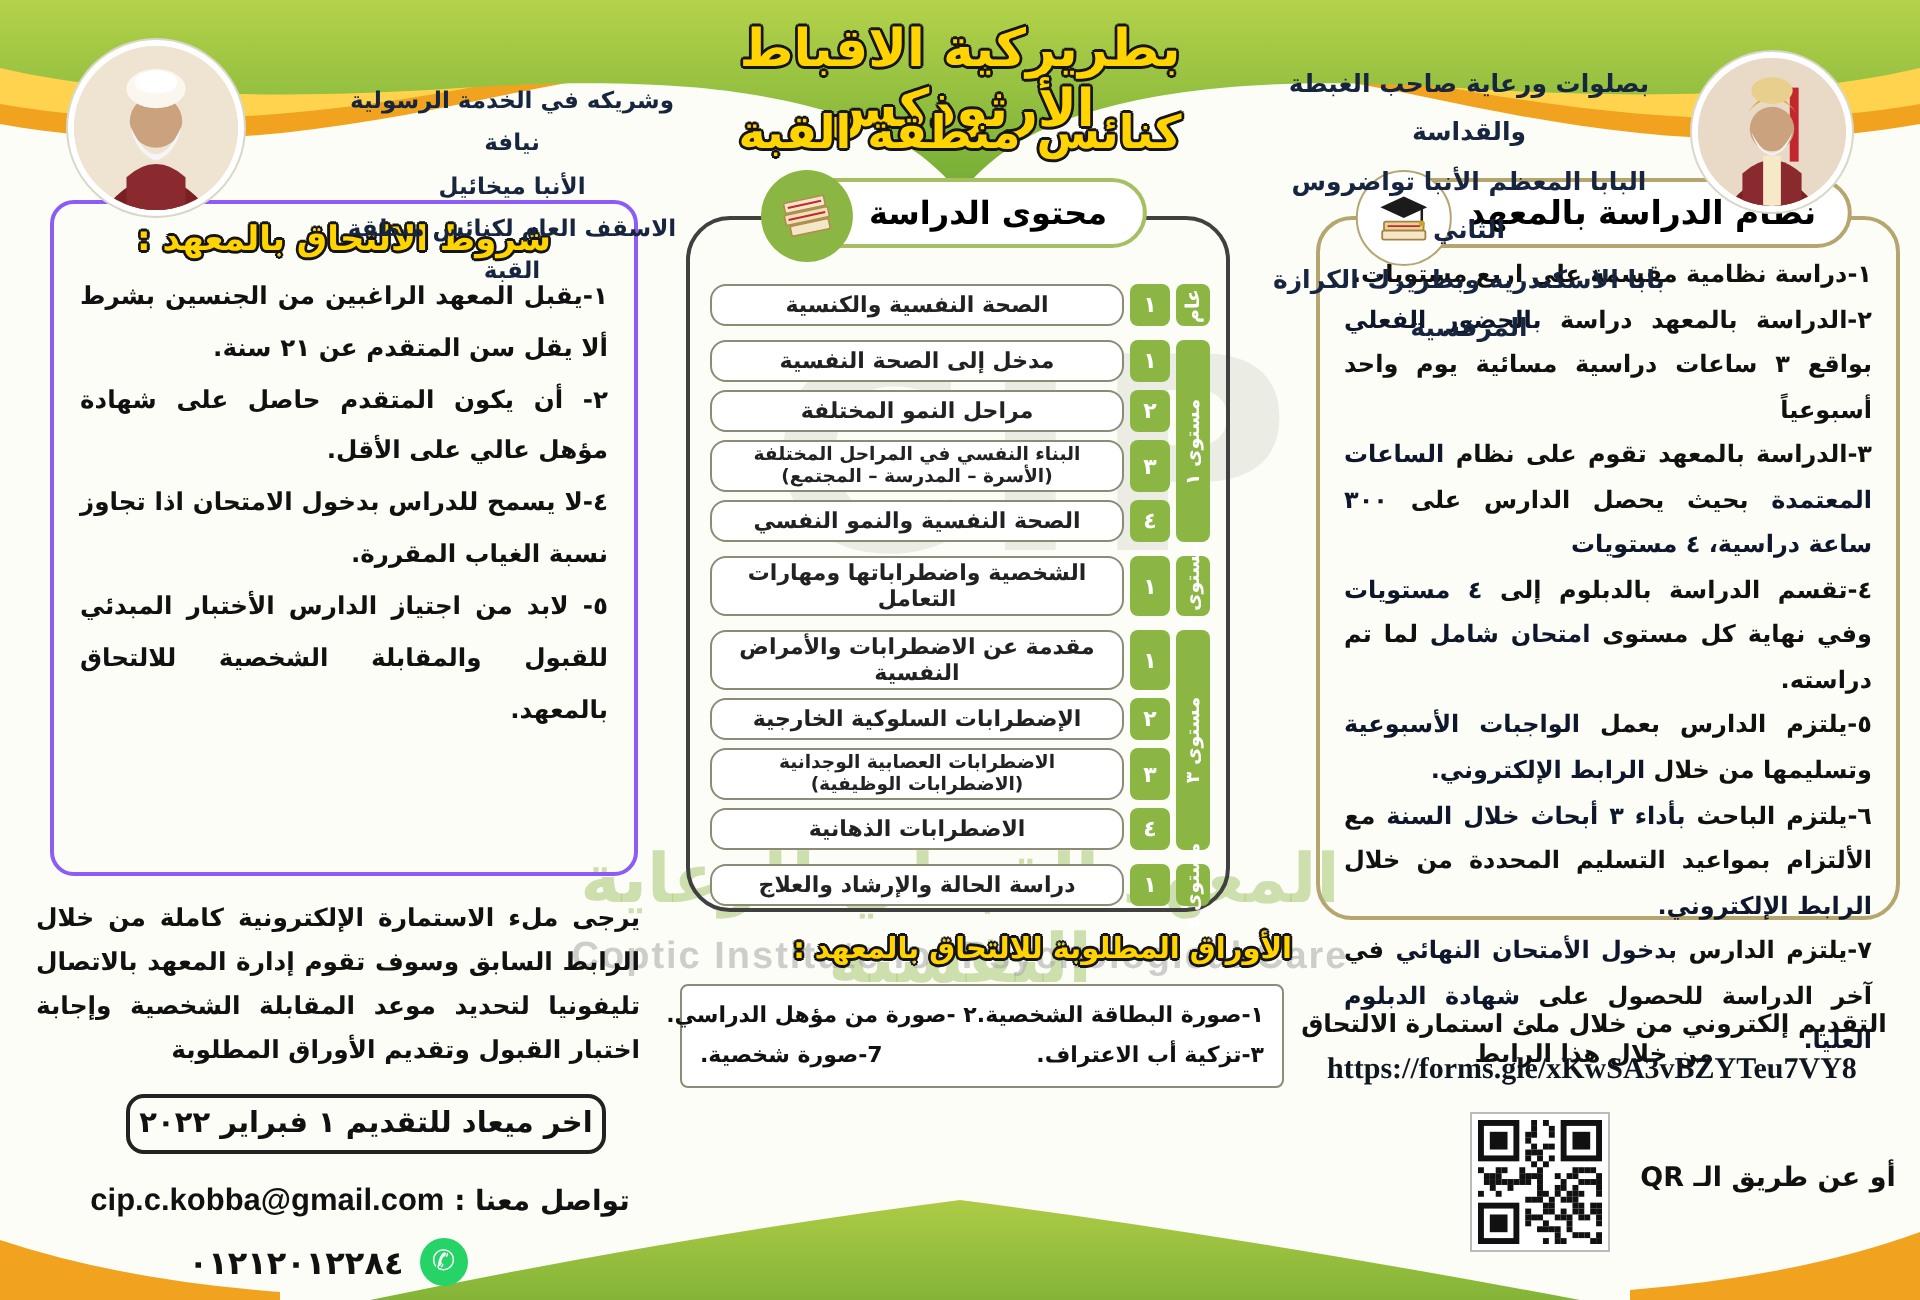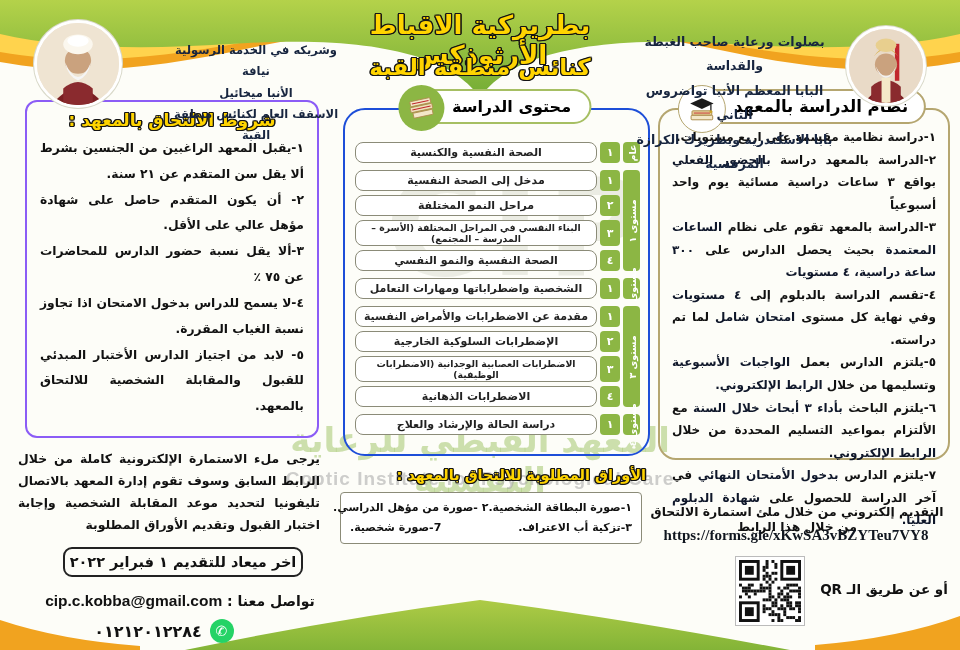--- a/index.html
+++ b/index.html
@@ -33,21 +33,21 @@
   #wmCip{left:385px;top:150px;font-size:135px;color:rgba(195,200,180,0.30);letter-spacing:6px;}
   #wmAr{left:255px;top:420px;width:450px;text-align:center;font-size:34px;color:rgba(172,203,122,0.60);}
   #wmEn{left:225px;top:468px;width:510px;text-align:center;font-size:19px;color:rgba(165,165,165,0.55);letter-spacing:1px;font-family:"Liberation Sans",sans-serif;}
 
   
   #condPanel{position:absolute;left:25px;top:100px;width:294px;height:338px;border:2px solid #8b5cf6;border-radius:12px;z-index:2;padding:8px 13px;box-sizing:border-box;background:transparent;}
   #condTitle{font-size:17px;text-align:center;margin-bottom:6px;}
   .cond-item{font-size:12.3px;font-weight:bold;color:#111;line-height:2.1;text-align:justify;text-align-last:right;}
 
   
-  #studyPanel{position:absolute;left:343px;top:108px;width:307px;height:348px;border:2px solid #1d4ed8;border-radius:22px;z-index:2;box-sizing:border-box;}
+  #studyPanel{position:absolute;left:343px;top:108px;width:272px;height:348px;border:2px solid #404040;border-radius:22px;z-index:2;box-sizing:border-box;}
   .pill{position:absolute;top:-21px;left:50%;transform:translateX(-50%);background:#fff;border:2px solid #a6bf63;border-radius:24px;padding:6px 18px 6px 48px;font-size:16px;font-weight:bold;white-space:nowrap;z-index:4;}
   .pill .pill-icon{position:absolute;left:-6px;top:-6px;width:46px;height:46px;border-radius:50%;display:flex;align-items:center;justify-content:center;}
   #studyPill .pill-icon{background:#8cb644;}
   #groups{display:flex;flex-direction:column;gap:7px;padding:32px 8px 8px 10px;}
   .group{display:flex;gap:3px;align-items:stretch;}
   .gbar{width:17px;background:#8cb644;border-radius:4px;position:relative;flex:0 0 17px;}
   .gbar span{position:absolute;top:50%;left:50%;transform:translate(-50%,-50%) rotate(-90deg);color:#fff;font-size:9.5px;font-weight:bold;white-space:nowrap;}
   .grows{display:flex;flex-direction:column;gap:4px;flex:1;}
   .gr{display:flex;gap:3px;}
   .gnum{flex:0 0 20px;background:#8cb644;border-radius:4px;color:#fff;display:flex;align-items:center;justify-content:center;font-size:11px;font-weight:bold;min-height:21px;}
@@ -149,21 +149,20 @@
       <ellipse cx="50" cy="26" rx="18" ry="12" fill="#fbf7ee"></ellipse>
       <ellipse cx="50" cy="22" rx="13" ry="7" fill="#ffffff"></ellipse>
     </svg>
   </div>
 
   <div id="condPanel">
     <div id="condTitle" class="outline-yellow">شروط الالتحاق بالمعهد :</div>
     <div>
         <div class="cond-item">١-يقبل المعهد الراغبين من الجنسين بشرط ألا يقل سن المتقدم عن ٢١ سنة.</div>
         <div class="cond-item">٢- أن يكون المتقدم حاصل على شهادة مؤهل عالي على الأقل.</div>
-        <div class="cond-item">٣-ألا يقل نسبة حضور الدارس للمحاضرات عن ٧٥ ٪</div>
         <div class="cond-item">٤-لا يسمح للدراس بدخول الامتحان اذا تجاوز نسبة الغياب المقررة.</div>
         <div class="cond-item">٥- لابد من اجتياز الدارس الأختبار المبدئي للقبول والمقابلة الشخصية للالتحاق بالمعهد.</div>
       </div>
   </div>
 
   <div id="studyPanel">
     <div id="studyPill" class="pill">
       <span class="pill-icon">
         <svg viewBox="0 0 40 40" width="34" height="34">
           <g transform="rotate(-12 20 20)">

